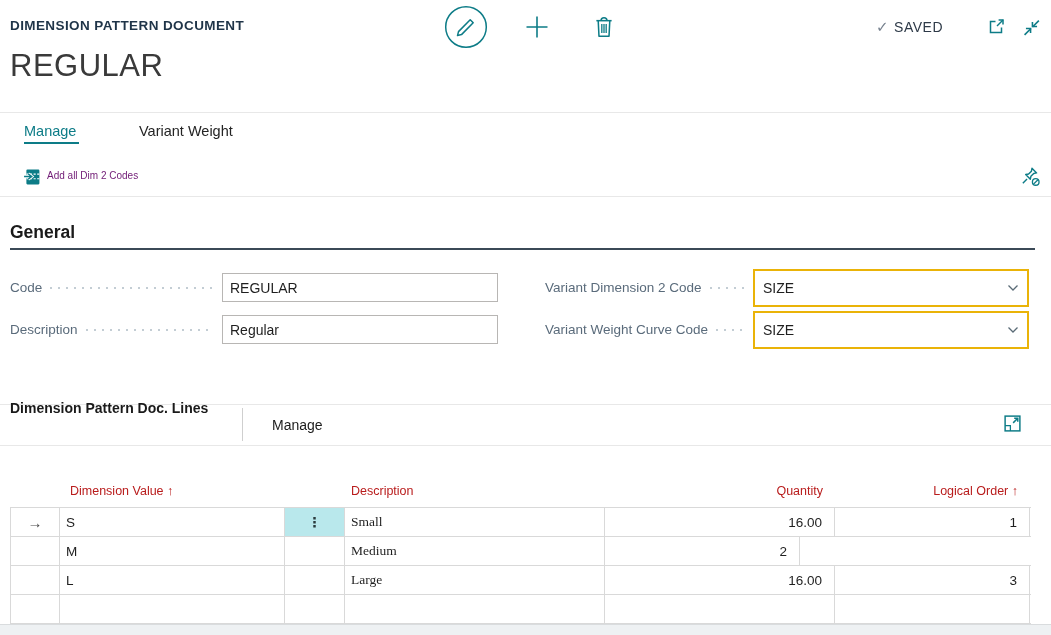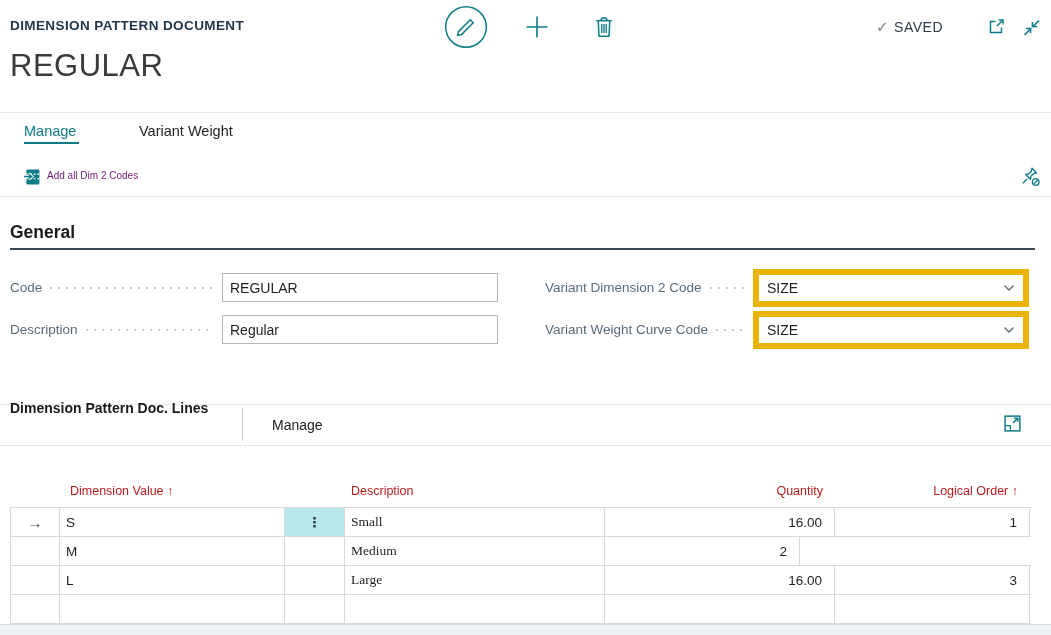--- a/index.html
+++ b/index.html
@@ -30,21 +30,21 @@
   .section-heading { font-size:17.5px; font-weight:700; color:#1a1a1a; }
   .heading-rule { position:absolute; height:2px; background:#3b4a57; }
   .field-row { position:absolute; display:flex; align-items:center; height:29px; }
   .flabel { display:flex; align-items:center; font-size:13.5px; color:#5a6b7b; overflow:hidden; }
   .flabel .txt { white-space:nowrap; padding-right:8px; }
   .flabel .dots { flex:1; height:3px; margin-right:8px;
      background-image:repeating-linear-gradient(to right,#c3cdd4 0 2px,transparent 2px 8px);
      background-position:center; background-size:100% 2px; background-repeat:no-repeat; }
   .bc-input { width:276px; height:29px; border:1px solid #b8b6b4; padding:0 7px; font-size:14px;
      color:#1f1f1f; font-family:inherit; background:#fff; }
-  .bc-combo { width:276px; height:38px; border:6px solid #eab308; padding:0 8px; font-size:14px;
+  .bc-combo { width:276px; height:38px; border:2px solid #eab308; padding:0 8px; font-size:14px;
      display:flex; align-items:center; justify-content:space-between; cursor:pointer; background:#fff; }
 
   
   .lines-title { font-size:14px; font-weight:700; color:#1a1a1a; }
   .manage { font-size:14px; color:#1c1c1c; cursor:pointer; }
   .vdiv { position:absolute; width:1px; background:#cfcfcf; }
 
   
   .th { position:absolute; font-size:12.5px; color:#b91c1c; cursor:pointer; white-space:nowrap; }
   .grid { position:absolute; border-top:1px solid #d9d9d9; }

